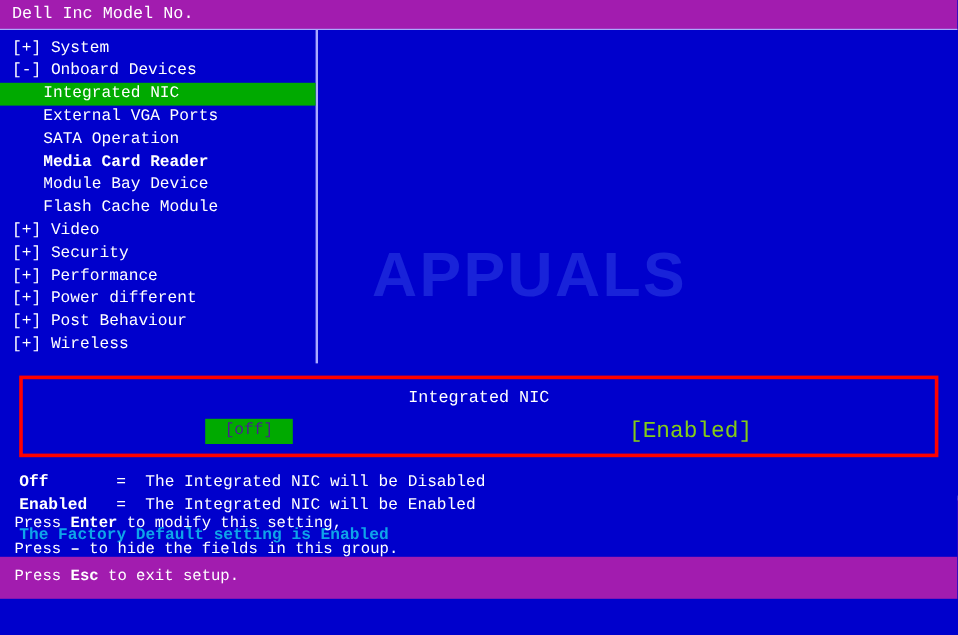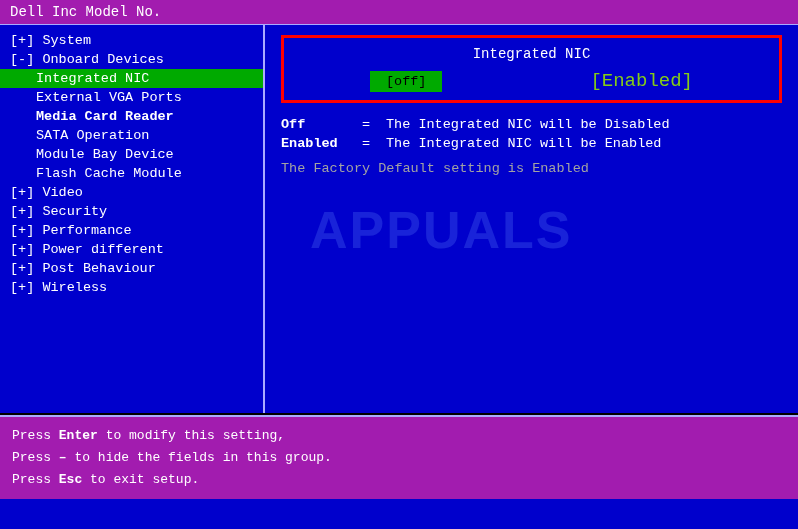--- a/index.html
+++ b/index.html
@@ -19,21 +19,22 @@
       border-bottom: 1px solid #aaaaff;
       padding: 4px 10px;
       font-size: 14px;
       color: white;
     }
 
     
     #main-layout {
       display: flex;
       height: 390px;
-      border-bottom: 2px solid #000000;
+      border-bottom: 2px solid #c4b5fd;
+      flex-direction: column;
     }
 
     
     #left-panel {
       width: 265px;
       background: #0000CC;
       border-right: 2px solid #aaaaff;
       padding: 6px 0;
     }
 
@@ -79,21 +80,21 @@
     }
 
     #nic-buttons {
       display: flex;
       justify-content: space-around;
       align-items: center;
     }
 
     #off-btn {
       background: #00AA00;
-      color: #000000;
+      color: #4c1d95;
       padding: 3px 16px;
       font-size: 13.5px;
       font-family: 'Courier New', Courier, monospace;
       border: none;
       cursor: pointer;
     }
 
     #enabled-label {
       color: #84cc16;
       font-size: 19px;
@@ -128,22 +129,22 @@
       flex: 1;
     }
 
     #factory-default {
       margin-top: 10px;
       font-size: 13.5px;
       color: #00FFFF;
     }
 
     #factory-default span {
-      font-weight: normal;
-      color: #a3a3a3;
+      font-weight: bold;
+      color: #0ea5e9;
     }
 
     
     #watermark {
       position: absolute;
       top: 200px;
       left: 310px;
       font-size: 52px;
       font-weight: bold;
       color: rgba(100, 140, 255, 0.25);
@@ -178,22 +179,22 @@
 </div>
 
 <div id="main-layout">
 
   <div id="left-panel">
 
   <div class="menu-item">[+] System</div>
       <div class="menu-item">[-] Onboard Devices</div>
       <div class="menu-item active sub">Integrated NIC</div>
       <div class="menu-item sub">External VGA Ports</div>
+      <div class="menu-item sub">SATA Operation</div>
       <div class="menu-item bold sub">Media Card Reader</div>
-      <div class="menu-item sub">SATA Operation</div>
       <div class="menu-item sub">Module Bay Device</div>
       <div class="menu-item sub">Flash Cache Module</div>
       <div class="menu-item">[+] Video</div>
       <div class="menu-item">[+] Security</div>
       <div class="menu-item">[+] Performance</div>
       <div class="menu-item">[+] Power different</div>
       <div class="menu-item">[+] Post Behaviour</div>
       <div class="menu-item">[+] Wireless</div>
     </div>
 

